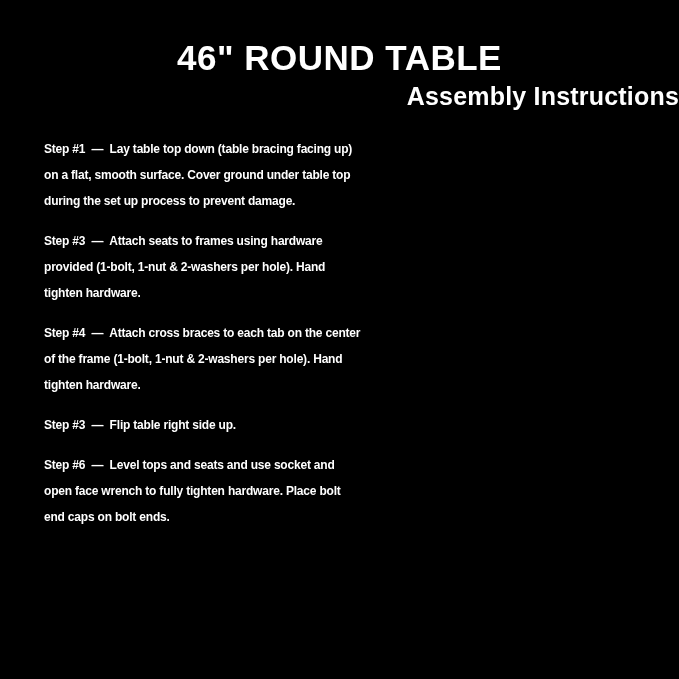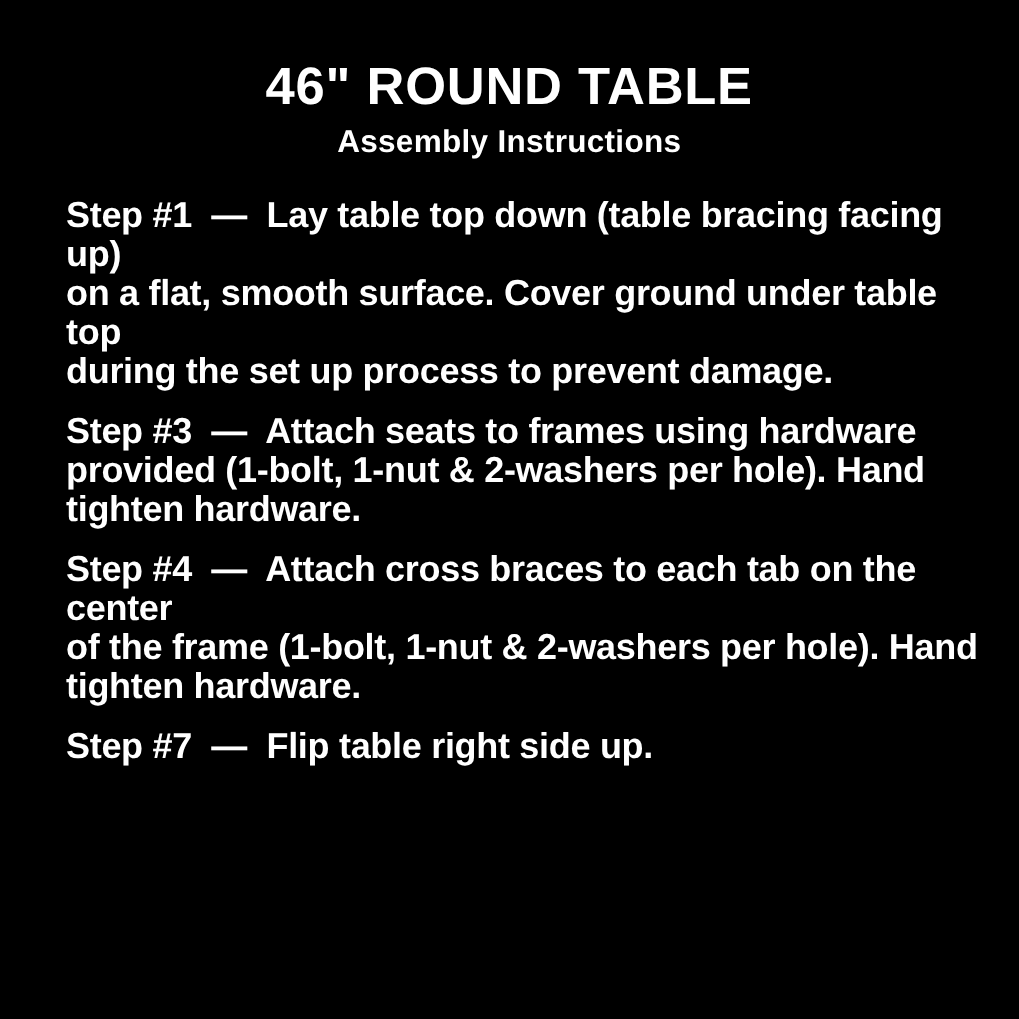--- a/index.html
+++ b/index.html
@@ -27,30 +27,31 @@
     padding-top: 38px;
   }
   .title {
     margin: 0;
     font-size: 35px;
     line-height: 1.12;
     letter-spacing: 0.5px;
   }
   .subtitle {
     margin: 6px 0 0 0;
-    font-size: 21px;
+    font-size: 25px;
     line-height: 1.1;
     letter-spacing: 0.2px;
+    text-align: right;
   }
   .steps {
     padding: 25px 24px 0 44px;
   }
   .step {
     margin: 0 0 14px 0;
-    font-size: 24px;
+    font-size: 12px;
     line-height: 26px;
     letter-spacing: -0.2px;
     white-space: pre-wrap;
   }
 </style>
 </head>
 <body>
 
 <main class="sheet">
   <header class="sheet-header">
@@ -60,15 +61,18 @@
   <section class="steps">
     <p class="step">Step #1  —  Lay table top down (table bracing facing up)
 on a flat, smooth surface. Cover ground under table top
 during the set up process to prevent damage.</p>
     <p class="step">Step #3  —  Attach seats to frames using hardware
 provided (1-bolt, 1-nut &amp; 2-washers per hole). Hand
 tighten hardware.</p>
     <p class="step">Step #4  —  Attach cross braces to each tab on the center
 of the frame (1-bolt, 1-nut &amp; 2-washers per hole). Hand
 tighten hardware.</p>
-    <p class="step">Step #7  —  Flip table right side up.</p>
+    <p class="step">Step #3  —  Flip table right side up.</p>
+    <p class="step">Step #6  —  Level tops and seats and use socket and
+open face wrench to fully tighten hardware. Place bolt
+end caps on bolt ends.</p>
   </section>
 </main>
 
 </body></html>

